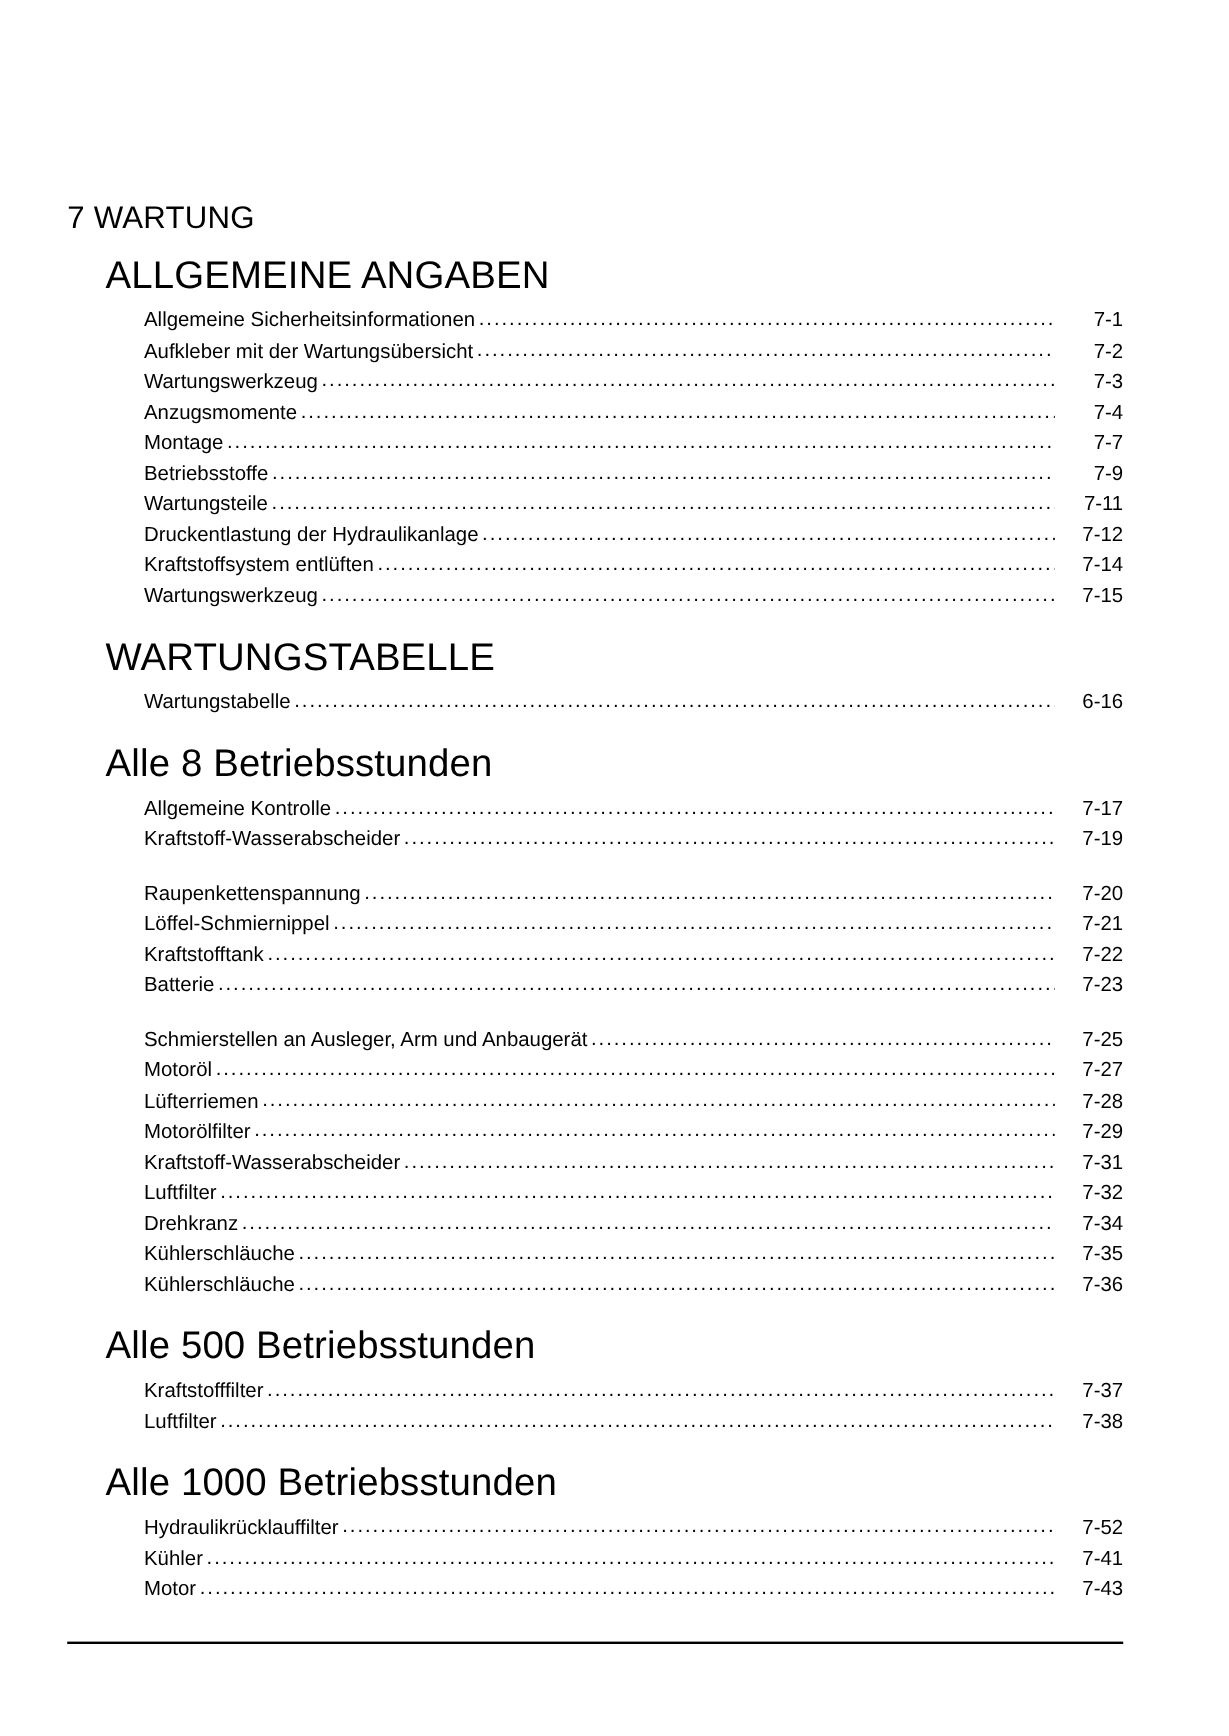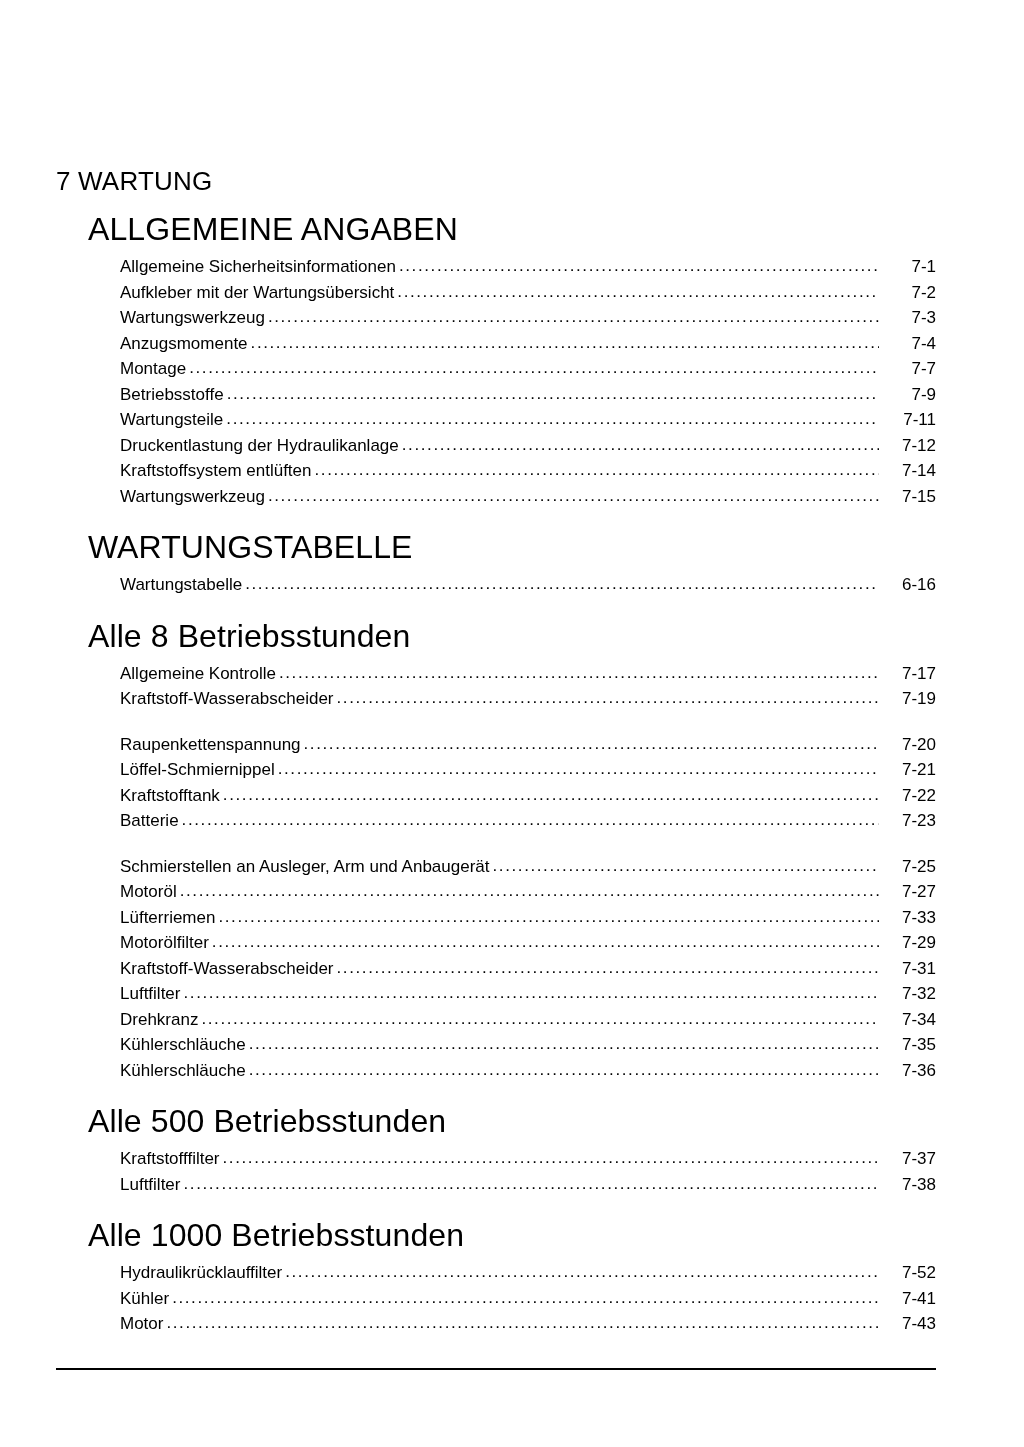--- a/index.html
+++ b/index.html
@@ -207,21 +207,21 @@
               <span class="toc-page">7-25</span>
             </div>
             <div class="toc-entry">
               <span class="toc-label">Motoröl</span>
               <span class="toc-dots">............................................................................................................................................................</span>
               <span class="toc-page">7-27</span>
             </div>
             <div class="toc-entry">
               <span class="toc-label">Lüfterriemen</span>
               <span class="toc-dots">............................................................................................................................................................</span>
-              <span class="toc-page">7-33</span>
+              <span class="toc-page">7-28</span>
             </div>
             <div class="toc-entry">
               <span class="toc-label">Motorölfilter</span>
               <span class="toc-dots">............................................................................................................................................................</span>
               <span class="toc-page">7-29</span>
             </div>
             <div class="toc-entry">
               <span class="toc-label">Kraftstoff-Wasserabscheider</span>
               <span class="toc-dots">............................................................................................................................................................</span>
               <span class="toc-page">7-31</span>

